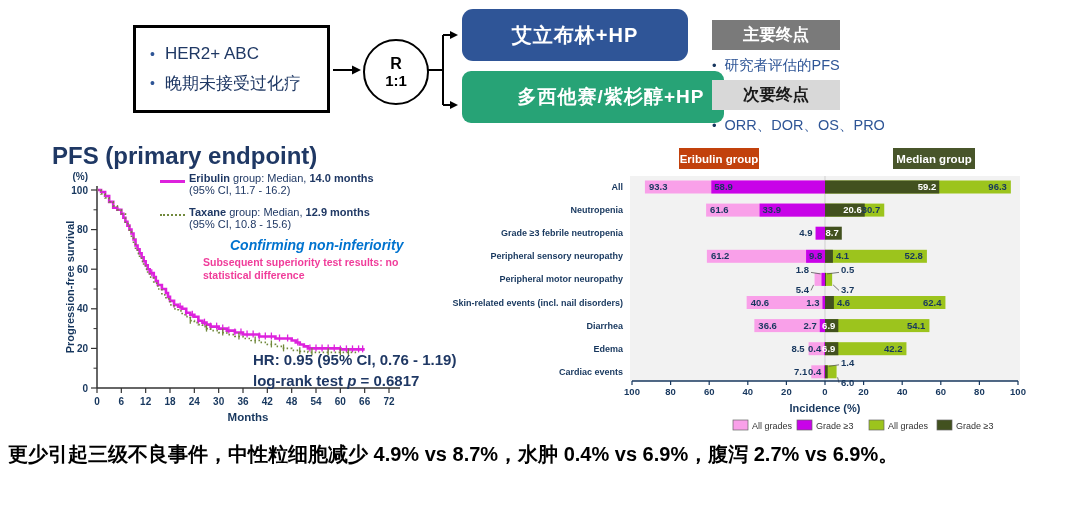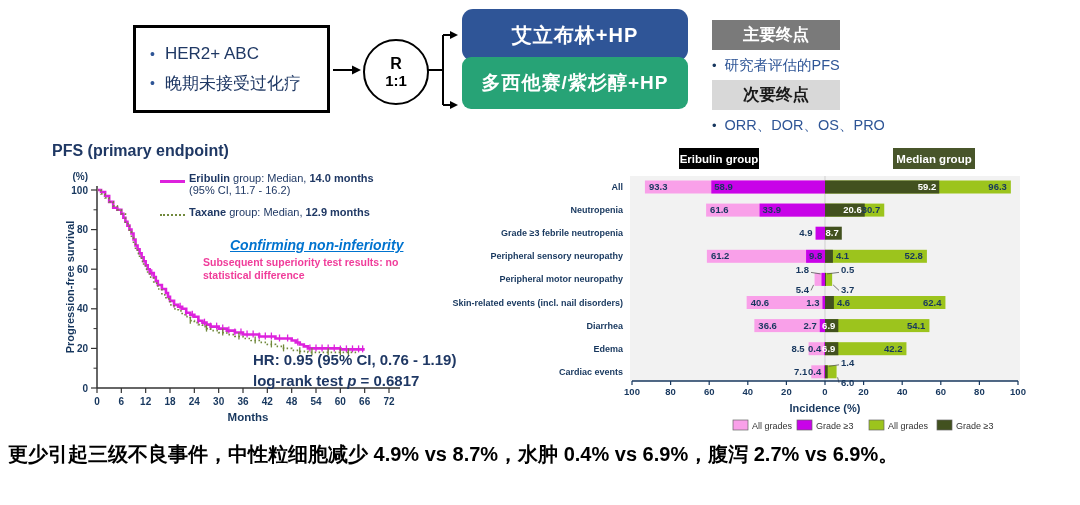--- a/index.html
+++ b/index.html
@@ -11,44 +11,44 @@
             display:flex;flex-direction:column;justify-content:center;gap:8px;padding-left:14px;box-sizing:border-box;}
   .elig-item{display:flex;align-items:center;gap:10px;color:#1F3864;font-size:17px;}
   .elig-item .bullet{color:#2E5596;font-size:14px;}
   .r-circle{left:363px;top:39px;width:62px;height:62px;border:2.5px solid #000;border-radius:50%;
             display:flex;flex-direction:column;align-items:center;justify-content:center;background:#fff;
             font-weight:bold;color:#000;line-height:1.05;}
   .r-circle .r1{font-size:16px;} .r-circle .r2{font-size:15px;}
   .arm{left:462px;width:226px;height:52px;border-radius:9px;color:#fff;font-weight:bold;font-size:20px;
        display:flex;align-items:center;justify-content:center;letter-spacing:1px;}
   .arm-blue{top:9px;background:#2F5597;border-radius:11px;}
-  .arm-green{top:57px;background:#27A376;font-size:19px;}
+  .arm-green{top:71px;background:#27A376;font-size:19px;padding-left:36px;}
   .ep-header{left:712px;width:128px;height:30px;display:flex;align-items:center;justify-content:center;
              font-size:16.5px;font-weight:bold;}
   .ep1{top:20px;background:#7A7A7A;color:#fff;}
   .ep2{top:80px;background:#D8D8D8;color:#1a1a1a;}
   .ep-item{left:712px;display:flex;align-items:center;gap:8px;color:#2E5596;font-size:14.5px;}
   .ep-item .bullet{color:#17375E;font-size:13px;}
   .ep-item-1{top:56px;} .ep-item-2{top:116px;}
   
-  .km-title{left:52px;top:142px;font-size:16px;font-weight:bold;color:#1F3864;}
+  .km-title{left:52px;top:142px;font-size:24px;font-weight:bold;color:#1F3864;}
   .km-legend-item{display:flex;gap:4px;color:#1F3864;font-size:11px;}
   .km-leg-1{left:160px;top:172px;} .km-leg-2{left:160px;top:206px;}
   .swatch-line{width:25px;height:0;border-top:3px solid #DD22DD;margin-top:8px;flex:none;}
   .swatch-dots{width:25px;height:0;border-top:2.5px dotted #71893C;margin-top:8px;flex:none;}
   .km-ci{font-weight:normal;}
   .km-confirm{left:230px;top:237px;font-size:14px;font-weight:bold;font-style:italic;color:#0073CF;
-              text-decoration:underline;}
+              }
   .km-note{left:203px;top:256px;width:245px;font-size:10.5px;font-weight:bold;color:#F03C9A;line-height:1.25;}
   .km-hr{left:253px;top:349px;font-size:15px;font-weight:bold;color:#1F3864;line-height:1.4;}
   .km-hr i{font-style:italic;}
   
   .grp-header{top:148px;height:21px;display:flex;align-items:center;justify-content:center;
               color:#fff;font-size:11.5px;font-weight:bold;}
-  .grp-eri{left:679px;width:80px;background:#000000;}
+  .grp-eri{left:679px;width:80px;background:#c2410c;}
   .grp-tax{left:893px;width:82px;background:#48552A;}
   
   .summary{left:8px;top:441px;width:1066px;color:#000;font-weight:bold;font-size:20px;line-height:1.33;}
   .wavy{text-decoration-line:underline;text-decoration-style:wavy;text-decoration-color:#e23b2e;text-underline-offset:4px;}
   svg{display:block;}
 </style>
 </head>
 <body>
 
 <div class="slide">
@@ -195,20 +195,21 @@
     <span class="swatch-line"></span>
     <span>
       <b>Eribulin</b><span> group: Median, </span><b>14.0 months</b>
       <div class="km-ci">(95% CI, 11.7 - 16.2)</div>
     </span>
   </div>
   <div class="abs km-legend-item km-leg-2">
     <span class="swatch-dots"></span>
     <span>
       <b>Taxane</b><span> group: Median, </span><b>12.9 months</b>
+      <div class="km-ci">(95% CI, 10.8 - 15.6)</div>
     </span>
   </div>
 
   <div class="abs km-confirm">Confirming non-inferiority</div>
   <div class="abs km-note">
     <div>Subsequent superiority test results: no statistical difference</div>
   </div>
   <div class="abs km-hr">
     <span>HR</span><span style="font-weight:bold">: 0.95 (95% CI, 0.76 - 1.19)</span><br>
     <span>log-rank test </span><i>p</i><span> = 0.6817</span>

